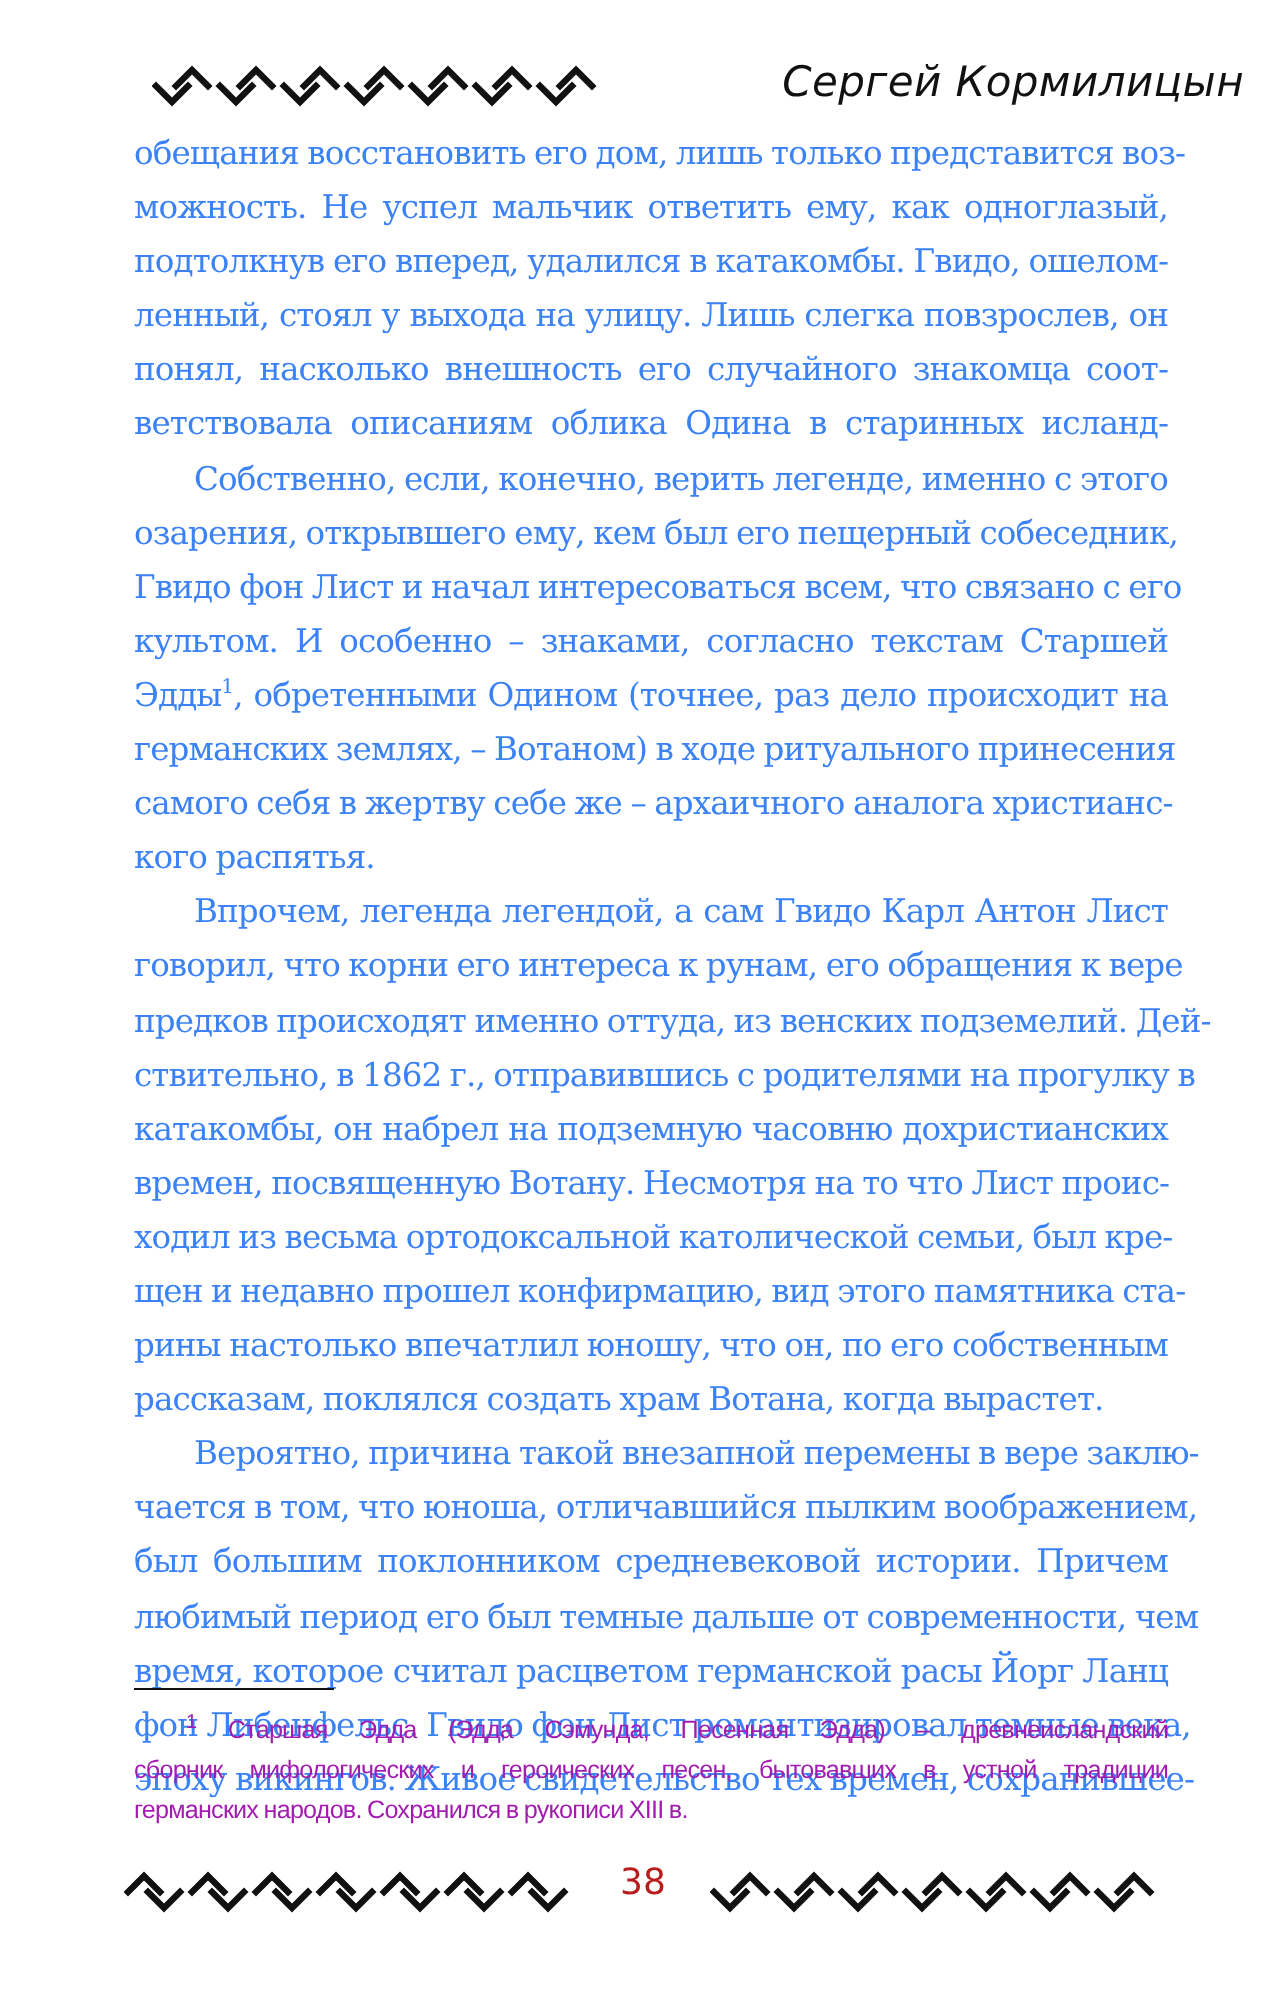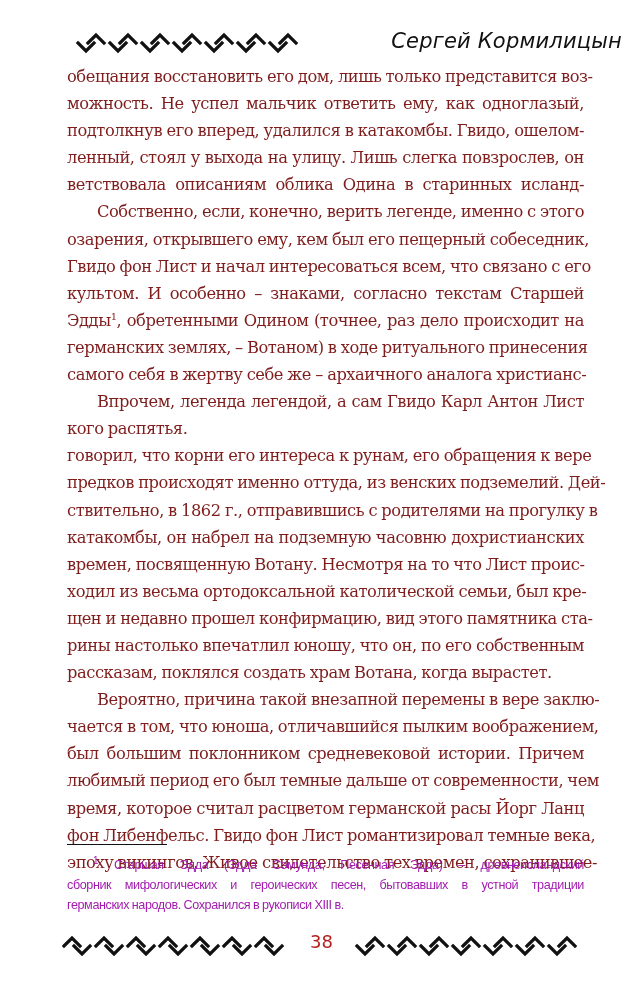--- a/index.html
+++ b/index.html
@@ -1,21 +1,21 @@
 <!DOCTYPE html>
 <html><head>
 <meta charset="utf-8">
 <style>
   html, body { margin: 0; padding: 0; background: #ffffff; }
   body { width: 643px; height: 1000px; position: relative; overflow: hidden; color: #111; }
   .header { position: absolute; left: 12px; top: 22px; width: 643px; height: 40px; }
   .orn { position: absolute; }
   .orn svg { display: block; }
   .running-head { position: absolute; right: 33px; top: 7px; font-family: "DejaVu Sans", sans-serif; font-style: italic; font-size: 21px; color: #111; letter-spacing: 0.2px; }
-  .body-text { position: absolute; left: 67px; top: 63px; width: 517px; font-family: "DejaVu Serif", serif; font-size: 16.3px; line-height: 27.1px; color: #7f1d1d; }
+  .body-text { position: absolute; left: 67px; top: 63px; width: 517px; font-family: "DejaVu Serif", serif; font-size: 16.3px; line-height: 27.1px; color: #3b82f6; }
   .body-text .line { display: block; white-space: nowrap; text-align: justify; text-align-last: justify; letter-spacing: -0.45px; word-spacing: -0.5px; }
   .body-text .line.last { text-align-last: left; }
   .body-text .indent { padding-left: 30px; }
   sup.fn { font-size: 10px; vertical-align: super; line-height: 0; }
   .footrule { position: absolute; left: 67px; top: 844px; width: 100px; height: 0; border-top: 1.6px solid #111; }
   .footnote { position: absolute; left: 67px; top: 855px; width: 517px; font-family: Liberation Sans, sans-serif; font-size: 12.6px; line-height: 20px; color: #a21caf; }
   .footnote .line { display: block; white-space: nowrap; text-align: justify; text-align-last: justify; letter-spacing: -0.4px; word-spacing: -0.4px; }
   .footnote .line.last { text-align-last: left; }
   .footnote .indent { padding-left: 26px; }
   .footer { position: absolute; left: 0; top: 925px; width: 643px; height: 40px; }
@@ -40,32 +40,33 @@
     </svg>
   </div>
   <div class="running-head">Сергей Кормилицын</div>
 </div>
 
 <div class="body-text">
   <span class="line">обещания восстановить его дом, лишь только представится воз-</span>
   <span class="line">можность. Не успел мальчик ответить ему, как одноглазый,</span>
   <span class="line">подтолкнув его вперед, удалился в катакомбы. Гвидо, ошелом-</span>
   <span class="line">ленный, стоял у выхода на улицу. Лишь слегка повзрослев, он</span>
+  <span class="line">понял, насколько внешность его случайного знакомца соот-</span>
   <span class="line">ветствовала описаниям облика Одина в старинных исланд-</span>
 
   <span class="line indent">Собственно, если, конечно, верить легенде, именно с этого</span>
   <span class="line">озарения, открывшего ему, кем был его пещерный собеседник,</span>
   <span class="line">Гвидо фон Лист и начал интересоваться всем, что связано с его</span>
   <span class="line">культом. И особенно – знаками, согласно текстам Старшей</span>
   <span class="line"><span>Эдды</span><sup class="fn">1</sup><span>, обретенными Одином (точнее, раз дело происходит на</span></span>
   <span class="line">германских землях, – Вотаном) в ходе ритуального принесения</span>
   <span class="line">самого себя в жертву себе же – архаичного аналога христианс-</span>
+  <span class="line last">кого распятья.</span>
+
   <span class="line indent">Впрочем, легенда легендой, а сам Гвидо Карл Антон Лист</span>
-
-  <span class="line last">кого распятья.</span>
   <span class="line">говорил, что корни его интереса к рунам, его обращения к вере</span>
   <span class="line">предков происходят именно оттуда, из венских подземелий. Дей-</span>
   <span class="line">ствительно, в 1862 г., отправившись с родителями на прогулку в</span>
   <span class="line">катакомбы, он набрел на подземную часовню дохристианских</span>
   <span class="line">времен, посвященную Вотану. Несмотря на то что Лист проис-</span>
   <span class="line">ходил из весьма ортодоксальной католической семьи, был кре-</span>
   <span class="line">щен и недавно прошел конфирмацию, вид этого памятника ста-</span>
   <span class="line">рины настолько впечатлил юношу, что он, по его собственным</span>
   <span class="line last">рассказам, поклялся создать храм Вотана, когда вырастет.</span>
 

